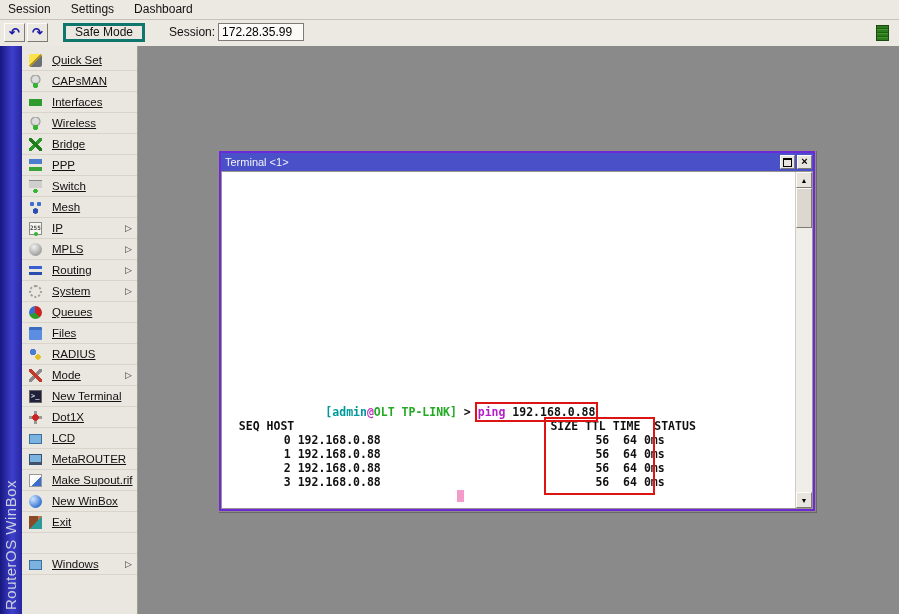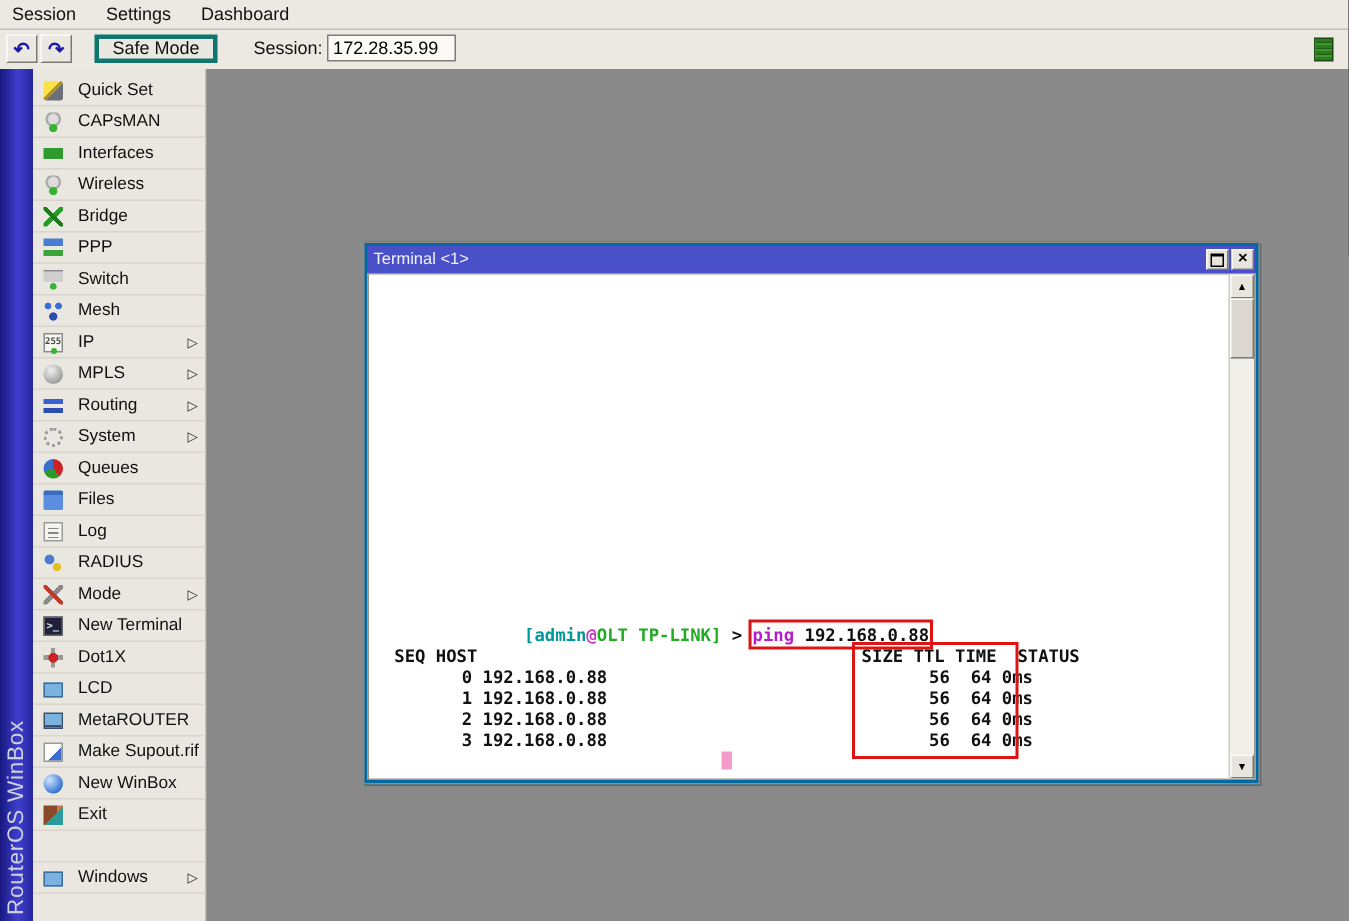--- a/index.html
+++ b/index.html
@@ -26,21 +26,21 @@
       border:1px solid #1a4a10;}
   
   .leftstrip{position:absolute;left:0;top:46px;width:22px;height:568px;
       background:linear-gradient(90deg,#17177f,#3f3fce 55%,#26269e);}
   .vtext{position:absolute;bottom:4px;left:2px;writing-mode:vertical-rl;transform:rotate(180deg);
       color:#ccd0da;font-size:15px;letter-spacing:0.5px;white-space:nowrap;}
   
   .sidebar{position:absolute;left:22px;top:46px;width:116px;height:568px;background:#eae7e0;
       border-right:1px solid #a09c94;box-sizing:border-box;padding-top:4px;font-size:11.5px;}
   .side-item{height:20px;display:flex;align-items:center;border-bottom:1px solid #d9d5cd;cursor:default;}
-  .side-item .lbl{margin-left:10px;white-space:nowrap;}
+  .side-item .lbl{margin-left:10px;white-space:nowrap;text-decoration:underline;}
   .side-spacer{height:20px;border-bottom:1px solid #d9d5cd;}
   .sub-arrow{margin-left:auto;margin-right:5px;font-size:9px;color:#333;}
   
   .ic{display:inline-block;width:13px;height:13px;margin-left:7px;flex:0 0 13px;box-sizing:border-box;position:relative;}
   .quickset-icon{background:linear-gradient(135deg,#fbe14a 0 44%,#b09326 44% 56%,#6b6f77 56%);border-radius:2px;}
   .capsman-icon,.wireless-icon{background:
       radial-gradient(circle at 50% 80%,#35b335 0 2.5px,transparent 3px),
       radial-gradient(circle at 50% 34%,#dedede 0 3px,#9a9a9a 4.5px,transparent 5.5px);}
   .interfaces-icon{background:linear-gradient(to bottom,transparent 0 3px,#2f9b2f 3px 10px,transparent 10px),
       linear-gradient(to bottom,transparent 0 4px,#b7e8b7 4px 6px,transparent 6px);}
@@ -77,22 +77,22 @@
       radial-gradient(circle at 50% 50%,#cc2222 0 3px,transparent 3.5px),
       linear-gradient(to right,transparent 5px,#999 5px 8px,transparent 8px),
       linear-gradient(to bottom,transparent 5px,#999 5px 8px,transparent 8px);}
   .lcd-icon,.windows-icon{background:#7ab3e0;border:1px solid #3a6fa0;height:10px;margin-top:1px;}
   .metarouter-icon{background:linear-gradient(to bottom,#7ab3e0 0 7px,#44506a 7px);border:1px solid #3a5070;height:11px;}
   .partition-icon{border-radius:50%;background:conic-gradient(#d23a2a 0 120deg,#2a7ad0 120deg 240deg,#2a9a2a 240deg);}
   .supout-icon{background:linear-gradient(135deg,#fdfdfd 0 58%,#3a6fd0 58%);border:1px solid #999;}
   .newwinbox-icon{border-radius:50%;background:radial-gradient(circle at 4px 4px,#cfe6ff,#2a6ad0 78%);}
   .exit-icon{background:linear-gradient(135deg,transparent 52%,#2a9a9a 52%),linear-gradient(to right,#8a4a2a 0 9px,#c07a4a 9px);}
   
-  .window{position:absolute;left:218px;top:161px;width:598px;height:362px;background:#0369a1;
-      border:1px solid #8f8b84;box-sizing:border-box;padding:2px;box-shadow:1px 1px 0 rgba(0,0,0,.25);margin-left:24px;}
+  .window{position:absolute;left:218px;top:150px;width:598px;height:362px;background:#6d28d9;
+      border:1px solid #8f8b84;box-sizing:border-box;padding:2px;box-shadow:1px 1px 0 rgba(0,0,0,.25);}
   .titlebar{height:18px;display:flex;align-items:center;padding-left:4px;box-sizing:border-box;}
   .title-text{color:#f2f2f6;font-size:11px;}
   .title-btns{margin-left:auto;display:flex;gap:2px;padding-right:1px;}
   .wbtn{width:15px;height:14px;background:#e8e5de;border:1px solid;border-color:#fdfcfa #7d7a73 #7d7a73 #fdfcfa;
         display:flex;align-items:center;justify-content:center;box-sizing:border-box;}
   .max-glyph{width:7px;height:6px;border:1px solid #000;border-top-width:2px;}
   .close-glyph{font-weight:bold;font-size:11px;line-height:1;margin-top:-1px;color:#000;}
   .win-content{position:relative;background:#fff;border:1px solid #9a968e;height:336px;box-sizing:content-box;overflow:hidden;text-align:center;}
   
   .vscroll{position:absolute;top:0;right:0;bottom:0;width:16px;background:#f0eee8;border-left:1px solid #cfccc4;}
@@ -193,24 +193,20 @@
         <span class="lbl">System</span>
         <span class="sub-arrow">▷</span>
       </div>
       <div class="side-item">
         <span class="ic queues-icon"></span>
         <span class="lbl">Queues</span>
       </div>
       <div class="side-item">
         <span class="ic files-icon"></span>
         <span class="lbl">Files</span>
-      </div>
-      <div class="side-item">
-        <span class="ic log-icon"></span>
-        <span class="lbl">Log</span>
       </div>
       <div class="side-item">
         <span class="ic radius-icon"></span>
         <span class="lbl">RADIUS</span>
       </div>
       <div class="side-item">
         <span class="ic tools-icon"></span>
         <span class="lbl">Mode</span>
         <span class="sub-arrow">▷</span>
       </div>

